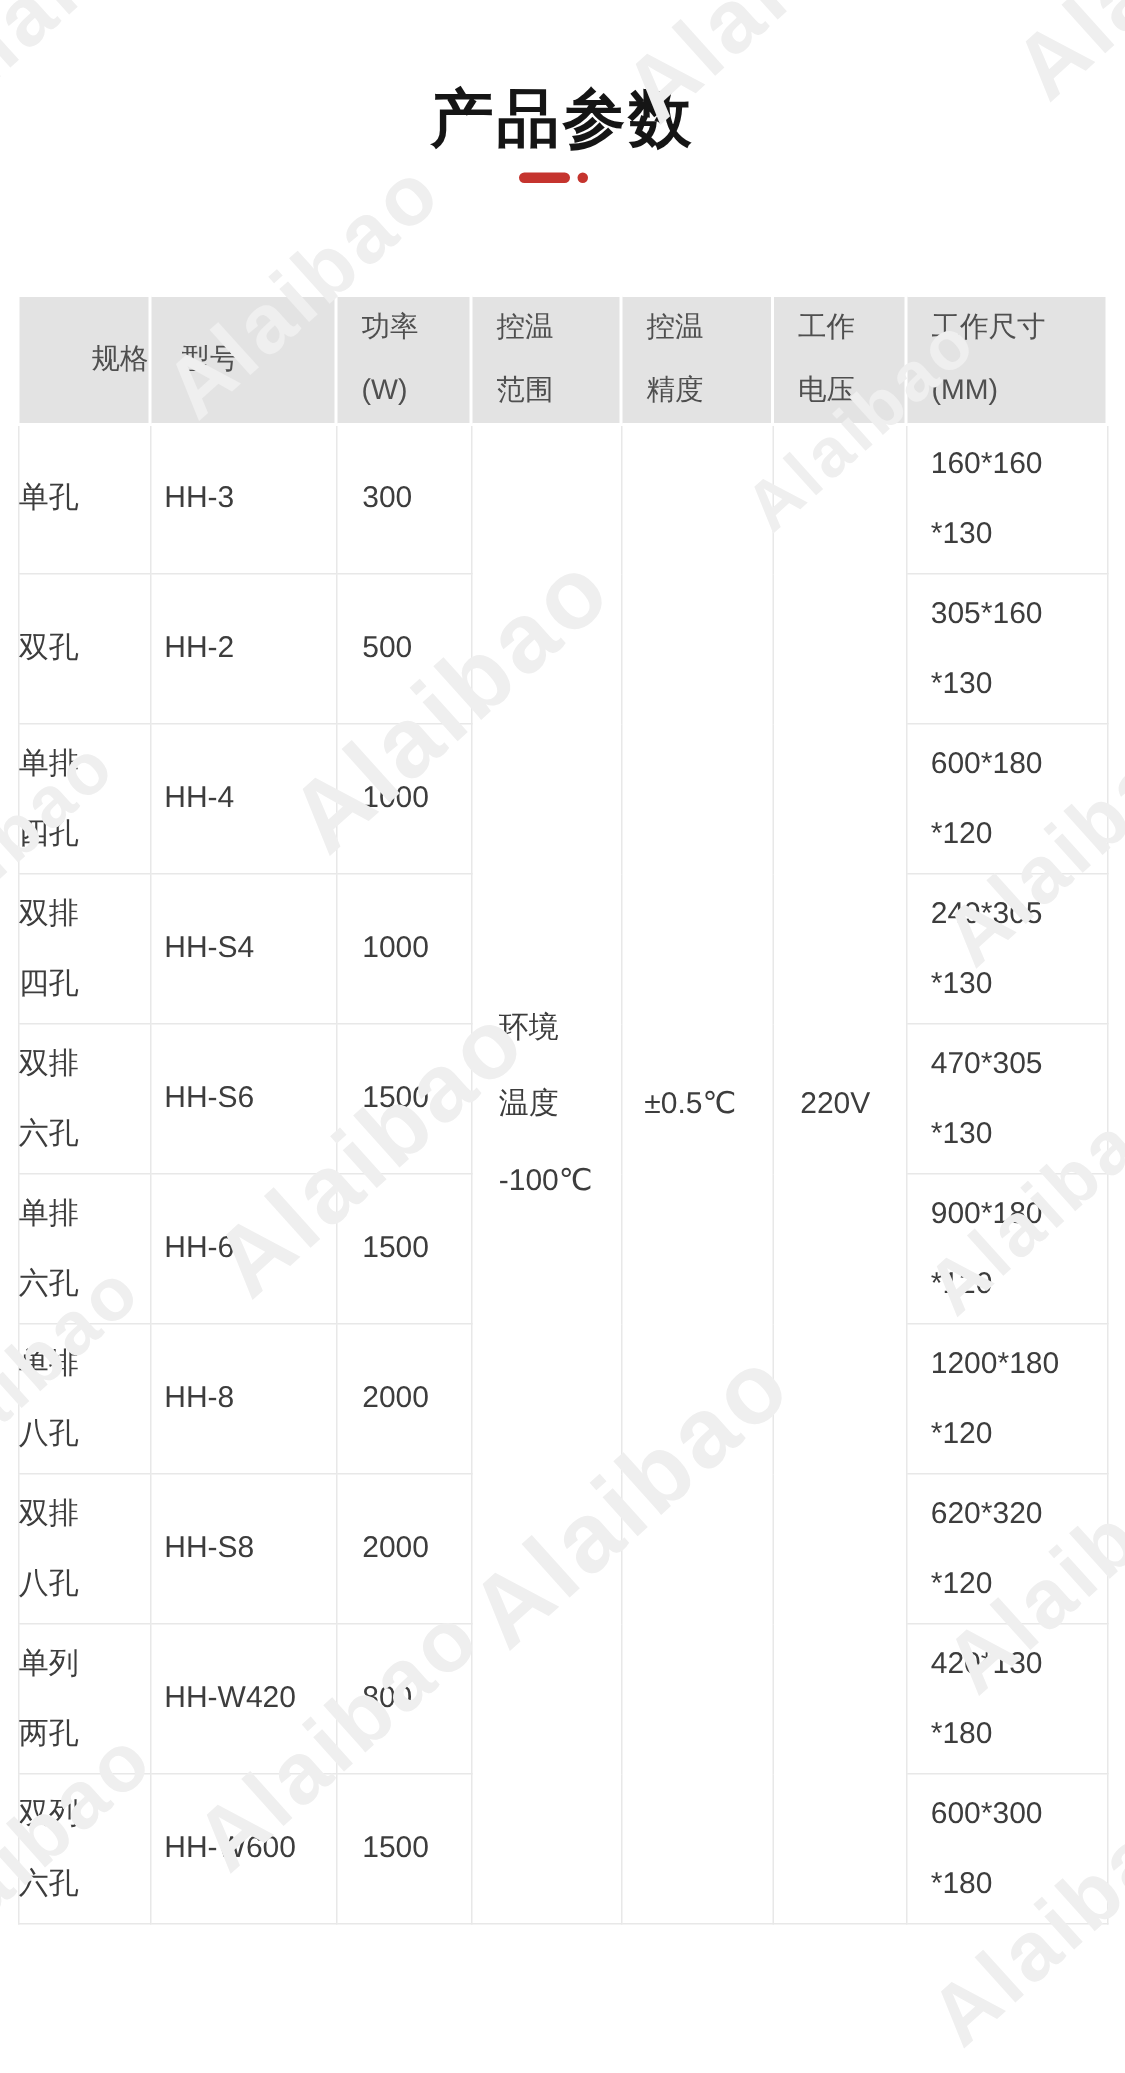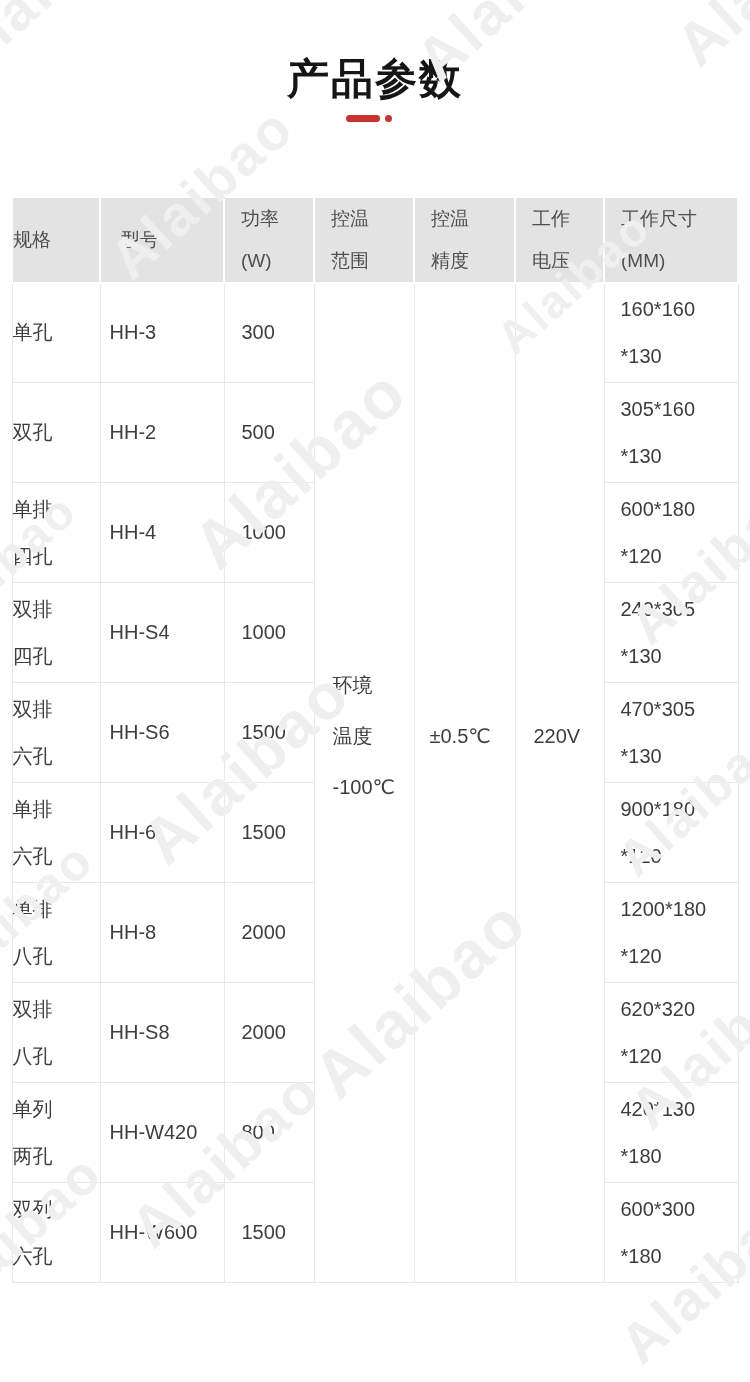--- a/index.html
+++ b/index.html
@@ -44,21 +44,21 @@
     background: #e3e3e3;
     border: 2px solid #ffffff;
     font-size: 19px;
     font-weight: 400;
     color: #4f4f4f;
     text-align: left;
     padding-left: 16px;
     line-height: 2.2;
     vertical-align: middle;
   }
-  th.c-spec  { text-align: left; padding-left: 0; }
+  th.c-spec  { text-align: right; padding-left: 0; }
   th.c-model { padding-left: 20px; }
   td {
     border: 1px solid #e8e8e8;
     background: #ffffff;
     font-size: 20px;
     color: #3d3d3d;
     vertical-align: middle;
     line-height: 2.35;
     padding: 0;
     margin-top: 28px;

